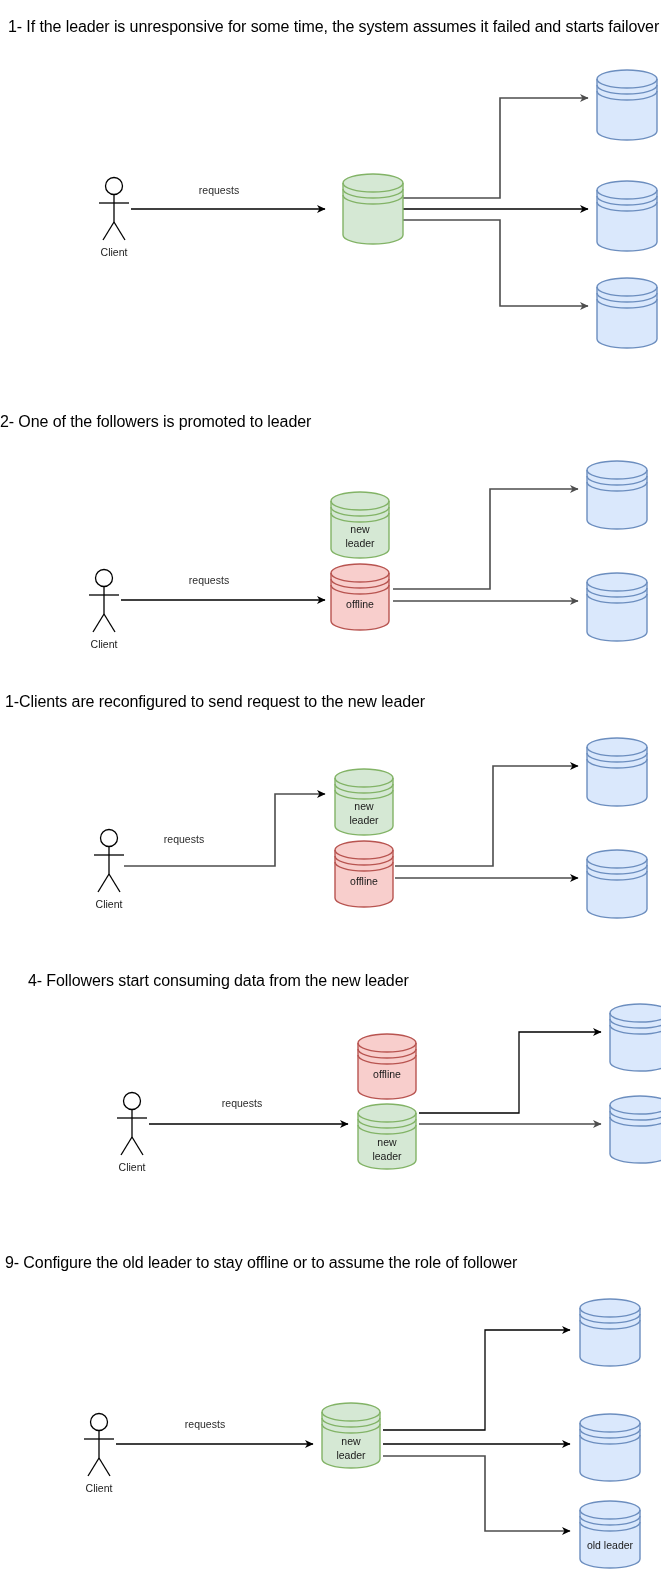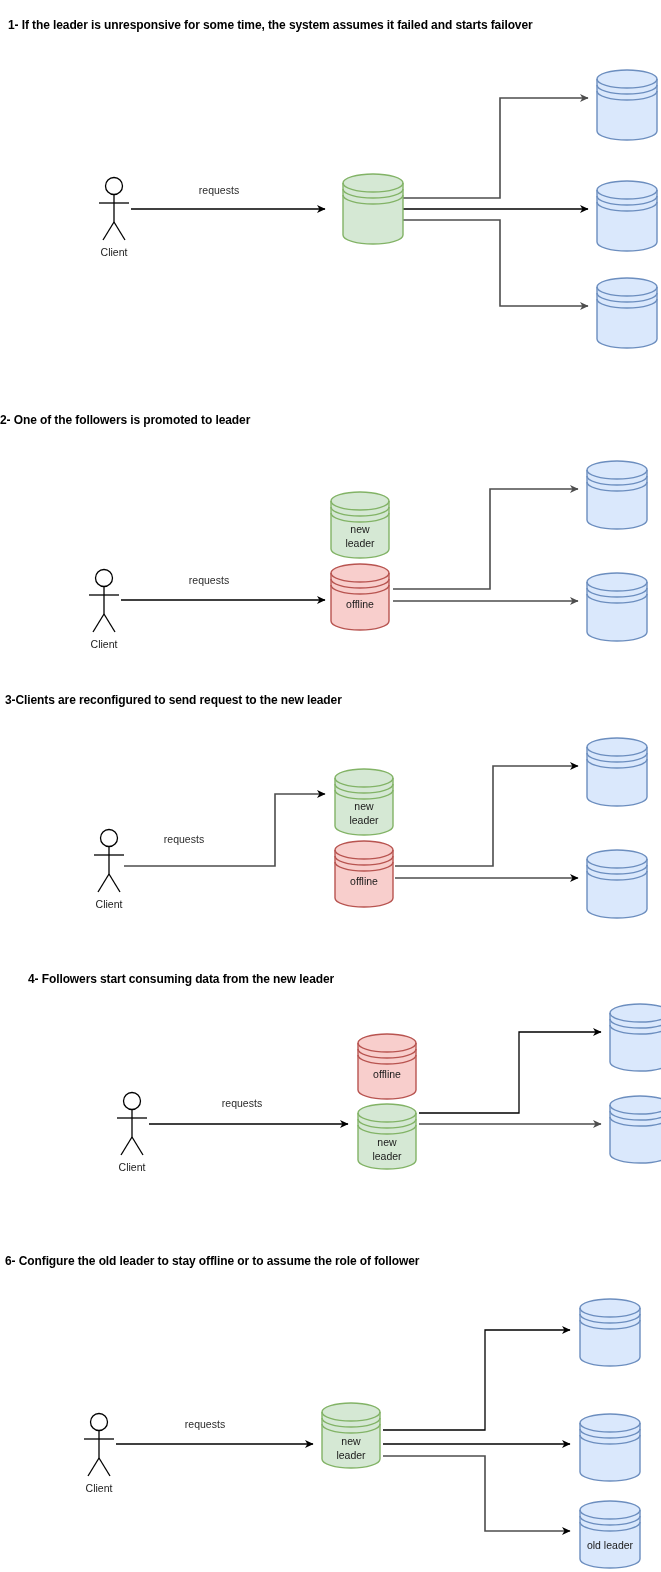--- a/index.html
+++ b/index.html
@@ -12,22 +12,22 @@
   #page{
     position:relative;
     width:661px;
     height:1572px;
     overflow:hidden;
     background:#ffffff;
   }
   .step{ position:absolute; left:0; width:661px; }
   .step-title{
     position:absolute;
-    font-size:12px;
-    font-weight:bold;
+    font-size:16px;
+    font-weight:normal;
     letter-spacing:-0.1px;
     white-space:nowrap;
     color:#000;
   }
   .stage{ position:absolute; left:0; top:0; }
   svg{ display:block; overflow:visible; }
   .nodelabel{
     font-family:"Liberation Sans","DejaVu Sans",sans-serif;
     font-size:10.5px;
     fill:#1a1a1a;
@@ -176,21 +176,21 @@
           <path d="M587,182 a30,9 0 0 0 60,0" fill="none" stroke="#6c8ebf" stroke-width="1.4"></path>
           <path d="M587,188 a30,9 0 0 0 60,0" fill="none" stroke="#6c8ebf" stroke-width="1.4"></path>
           <path d="M587,194 a30,9 0 0 0 60,0" fill="none" stroke="#6c8ebf" stroke-width="1.4"></path>
           <text class="nodelabel" x="617" y="215" text-anchor="middle"></text>
         </g>
       </svg>
     </div>
   </div>
 
   <div class="step" style="top:680px;height:275px;">
-    <div class="step-title" style="left:5px;top:13px;">3-Clients are reconfigured to send request to the new leader</div>
+    <div class="step-title" style="left:5px;top:13px;">1-Clients are reconfigured to send request to the new leader</div>
     <div class="stage" style="top:0;">
       <svg width="661" height="275" viewBox="0 0 661 275" xmlns="http://www.w3.org/2000/svg">
 
         <g>
           <circle cx="109" cy="158" r="8.5" fill="#ffffff" stroke="#000000" stroke-width="1.3"></circle>
           <line x1="109" y1="166.5" x2="109" y2="194" stroke="#000000" stroke-width="1.3"></line>
           <line x1="94" y1="175" x2="124" y2="175" stroke="#000000" stroke-width="1.3"></line>
           <line x1="109" y1="194" x2="98" y2="212" stroke="#000000" stroke-width="1.3"></line>
           <line x1="109" y1="194" x2="120" y2="212" stroke="#000000" stroke-width="1.3"></line>
           <text class="actorlabel" x="109" y="228" text-anchor="middle">Client</text>
@@ -298,21 +298,21 @@
           <path d="M587,147 a30,9 0 0 0 60,0" fill="none" stroke="#6c8ebf" stroke-width="1.4"></path>
           <path d="M587,153 a30,9 0 0 0 60,0" fill="none" stroke="#6c8ebf" stroke-width="1.4"></path>
           <path d="M587,159 a30,9 0 0 0 60,0" fill="none" stroke="#6c8ebf" stroke-width="1.4"></path>
           <text class="nodelabel" x="617" y="180" text-anchor="middle"></text>
         </g>
       </svg>
     </div>
   </div>
 
   <div class="step" style="top:1240px;height:332px;">
-    <div class="step-title" style="left:5px;top:14px;">6- Configure the old leader to stay offline or to assume the role of follower</div>
+    <div class="step-title" style="left:5px;top:14px;">9- Configure the old leader to stay offline or to assume the role of follower</div>
     <div class="stage" style="top:0;">
       <svg width="661" height="332" viewBox="0 0 661 332" xmlns="http://www.w3.org/2000/svg">
 
         <g>
           <circle cx="99" cy="182" r="8.5" fill="#ffffff" stroke="#000000" stroke-width="1.3"></circle>
           <line x1="99" y1="190.5" x2="99" y2="218" stroke="#000000" stroke-width="1.3"></line>
           <line x1="84" y1="199" x2="114" y2="199" stroke="#000000" stroke-width="1.3"></line>
           <line x1="99" y1="218" x2="88" y2="236" stroke="#000000" stroke-width="1.3"></line>
           <line x1="99" y1="218" x2="110" y2="236" stroke="#000000" stroke-width="1.3"></line>
           <text class="actorlabel" x="99" y="252" text-anchor="middle">Client</text>

